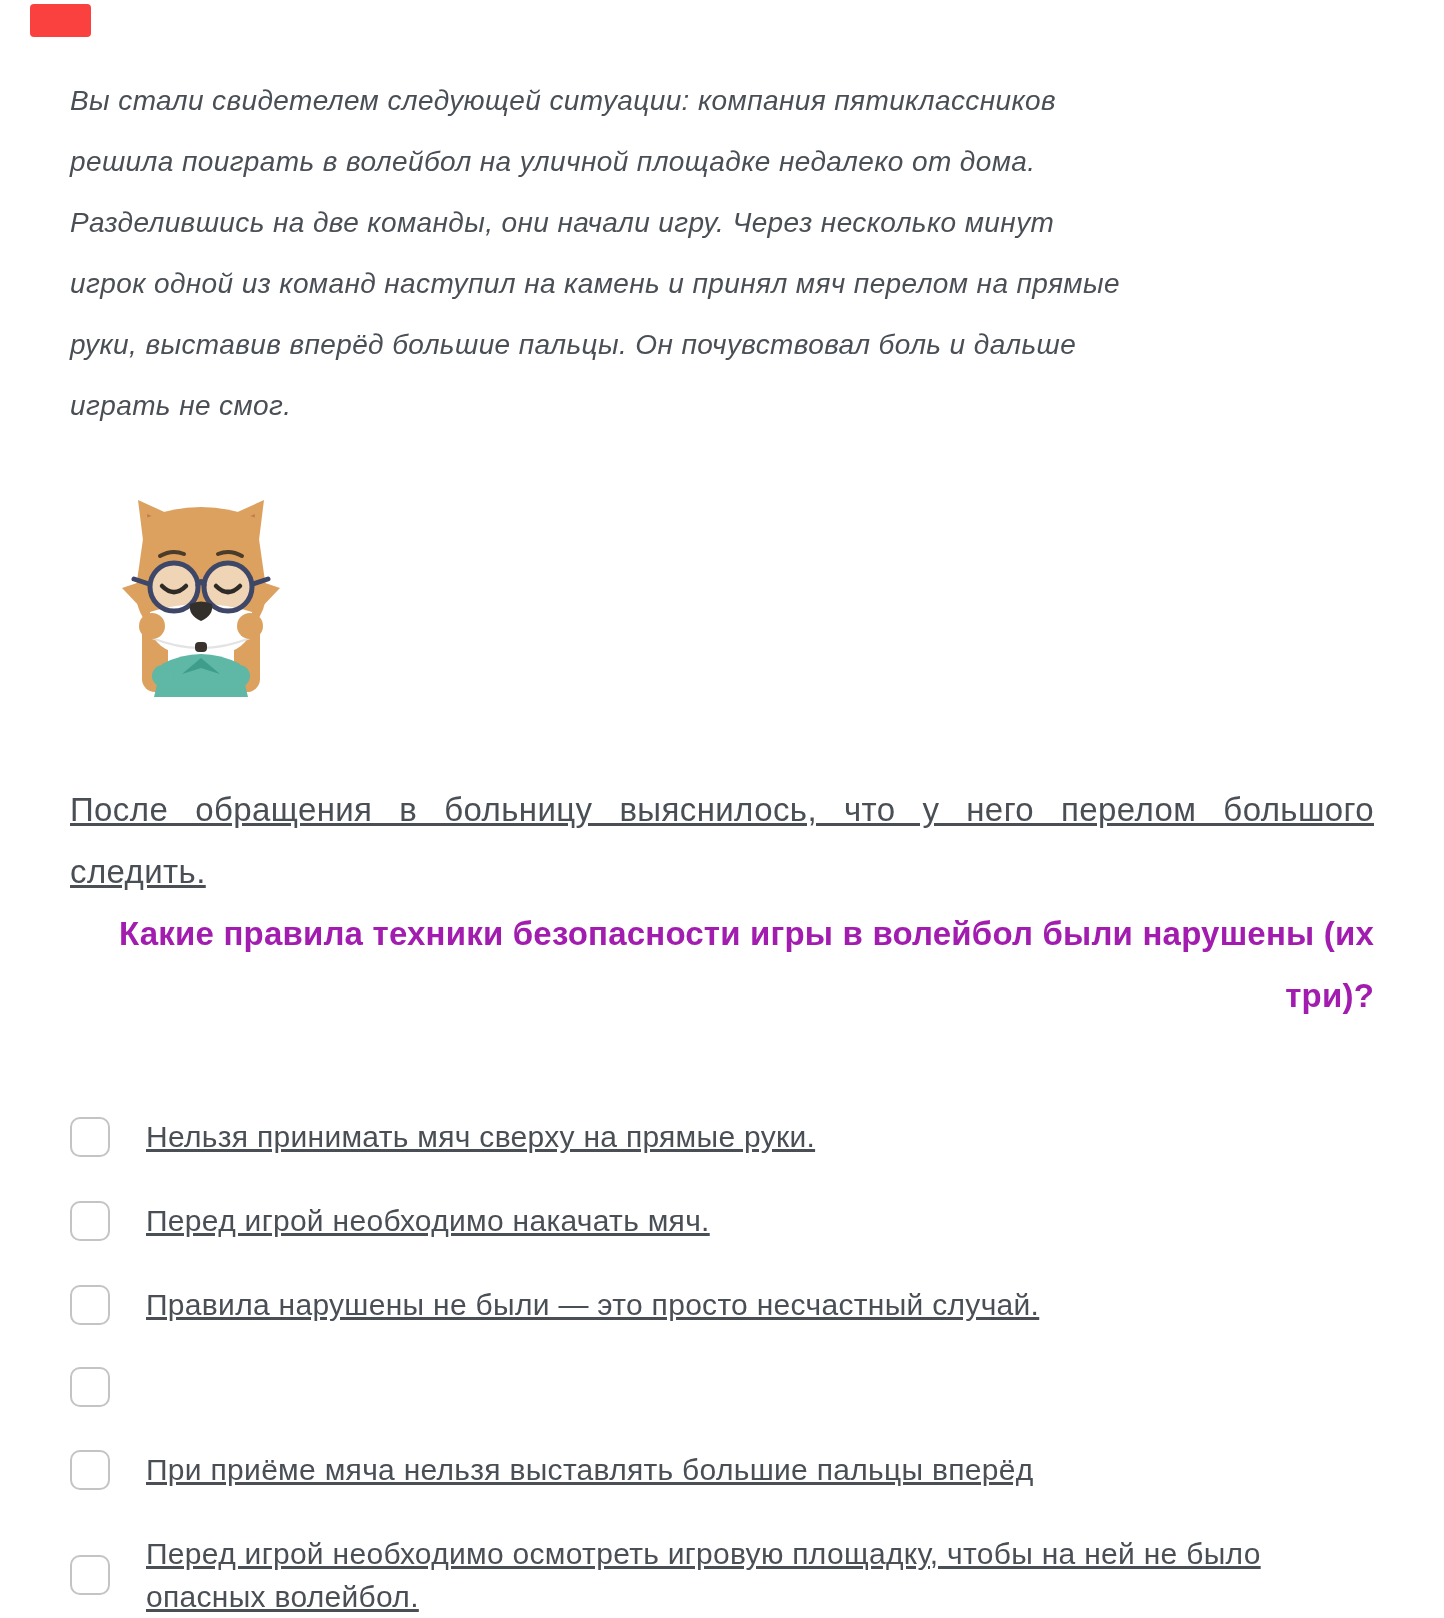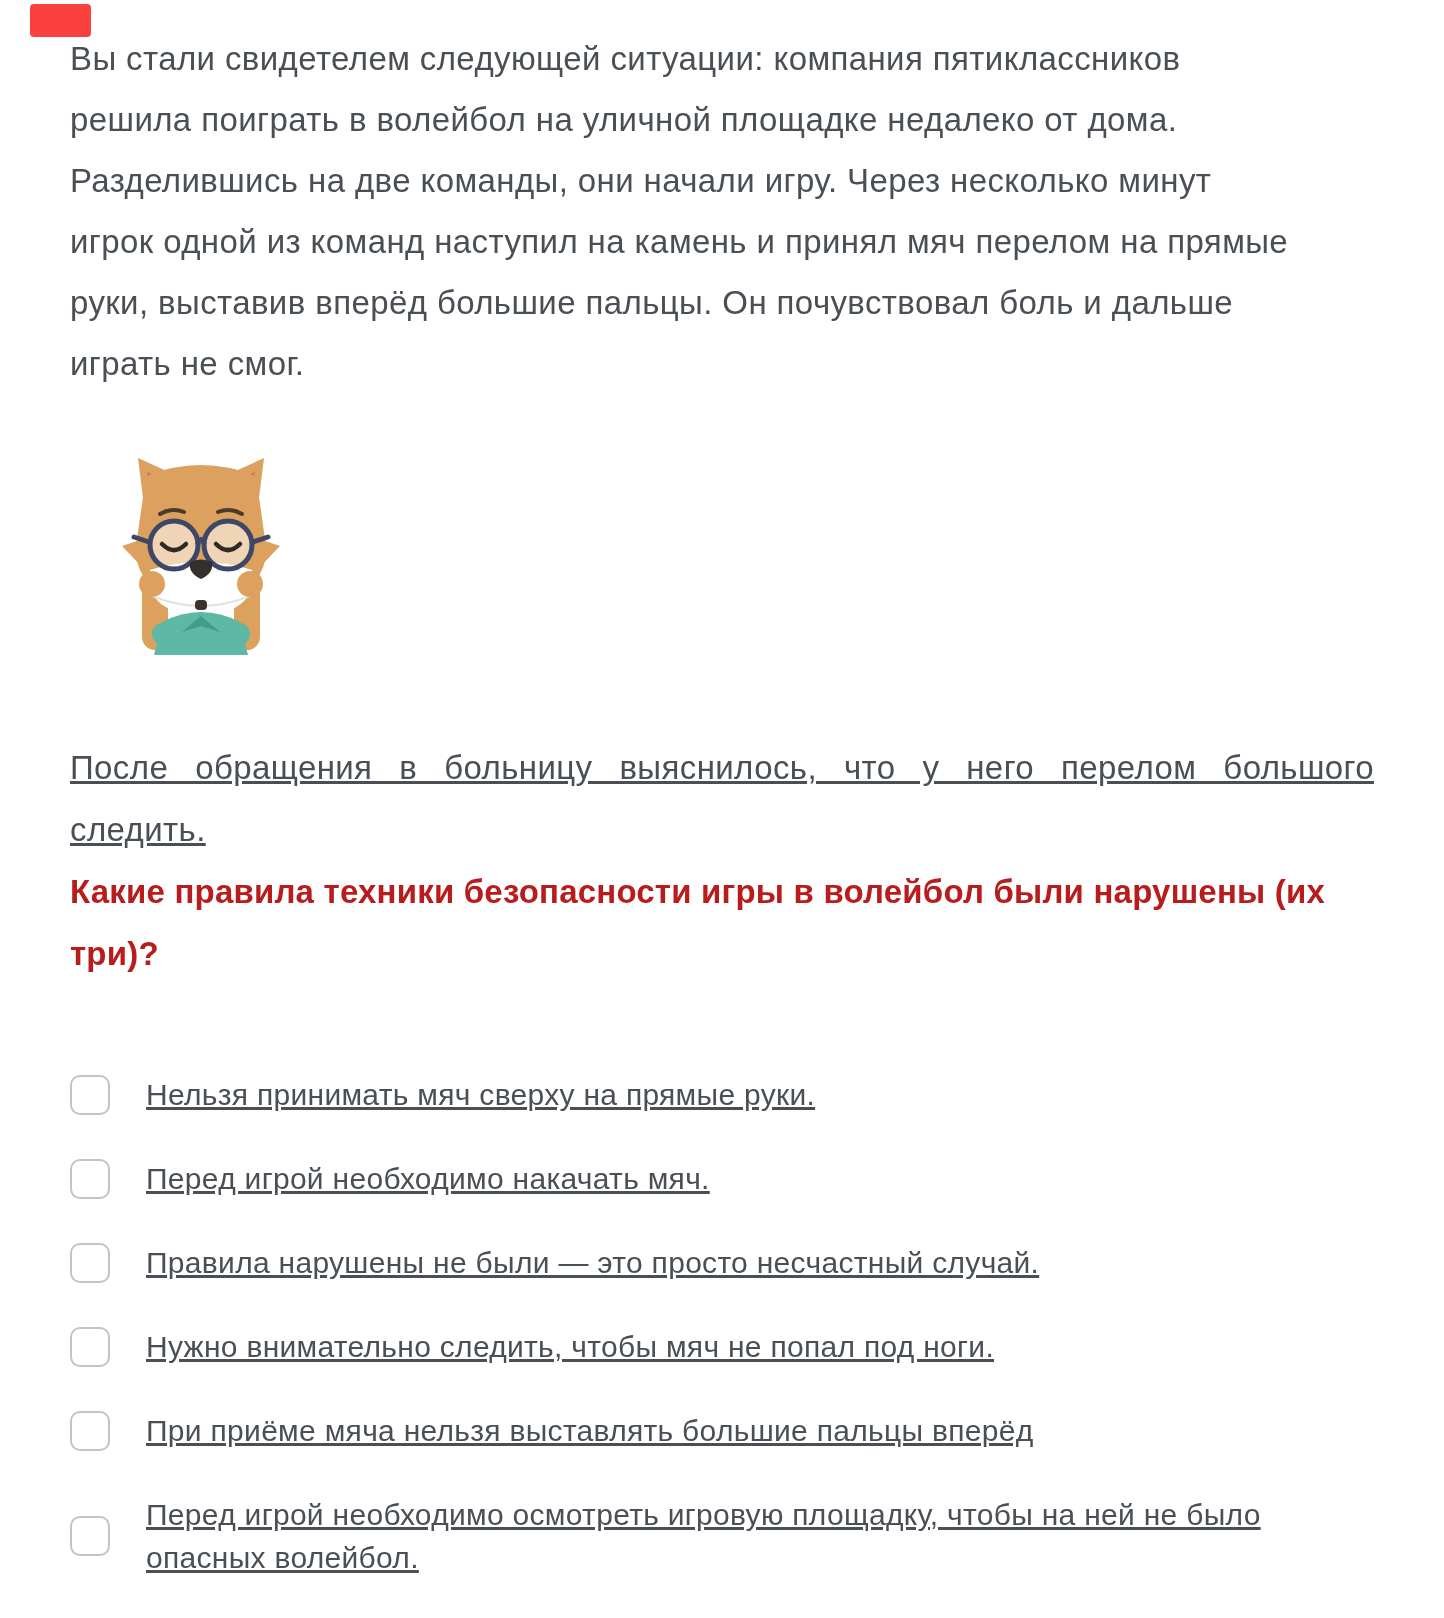--- a/index.html
+++ b/index.html
@@ -21,23 +21,24 @@
     top: 4px;
     width: 61px;
     height: 33px;
     border-radius: 4px;
     background: #fb4040;
   }
   .content {
     padding: 0 70px;
   }
   .intro {
-    padding-top: 28px;
-    font-size: 33px;
+    padding-top: 70px;
+    font-size: 28px;
     letter-spacing: 0.4px;
+    font-style: italic;
   }
   .intro .line,
   .followup .line,
   .question .line {
     display: block;
     height: 61px;
     line-height: 61px;
     white-space: nowrap;
   }
   .mascot-wrap {
@@ -54,21 +55,22 @@
   .followup .line.justified {
     text-align: justify;
     text-align-last: justify;
     white-space: normal;
     word-spacing: 6px;
   }
   .question {
     font-size: 33px;
     font-weight: bold;
     letter-spacing: 0.2px;
-    color: #b91c1c;
+    color: #a21caf;
+    text-align: right;
   }
   .question .line { height: 62px; line-height: 62px; }
   .options {
     margin-top: 88px;
   }
   .option {
     display: flex;
     align-items: center;
     margin-bottom: 41px;
     cursor: pointer;
@@ -174,21 +176,20 @@
       <div class="option-label">Перед игрой необходимо накачать мяч.</div>
     </div>
 
     <div class="option">
       <div class="checkbox"></div>
       <div class="option-label">Правила нарушены не были — это просто несчастный случай.</div>
     </div>
 
     <div class="option">
       <div class="checkbox"></div>
-      <div class="option-label">Нужно внимательно следить, чтобы мяч не попал под ноги.</div>
     </div>
 
     <div class="option">
       <div class="checkbox"></div>
       <div class="option-label">При приёме мяча нельзя выставлять большие пальцы вперёд</div>
     </div>
 
     <div class="option">
       <div class="checkbox"></div>
       <div class="option-label">Перед игрой необходимо осмотреть игровую площадку, чтобы на ней не было опасных волейбол.</div>

